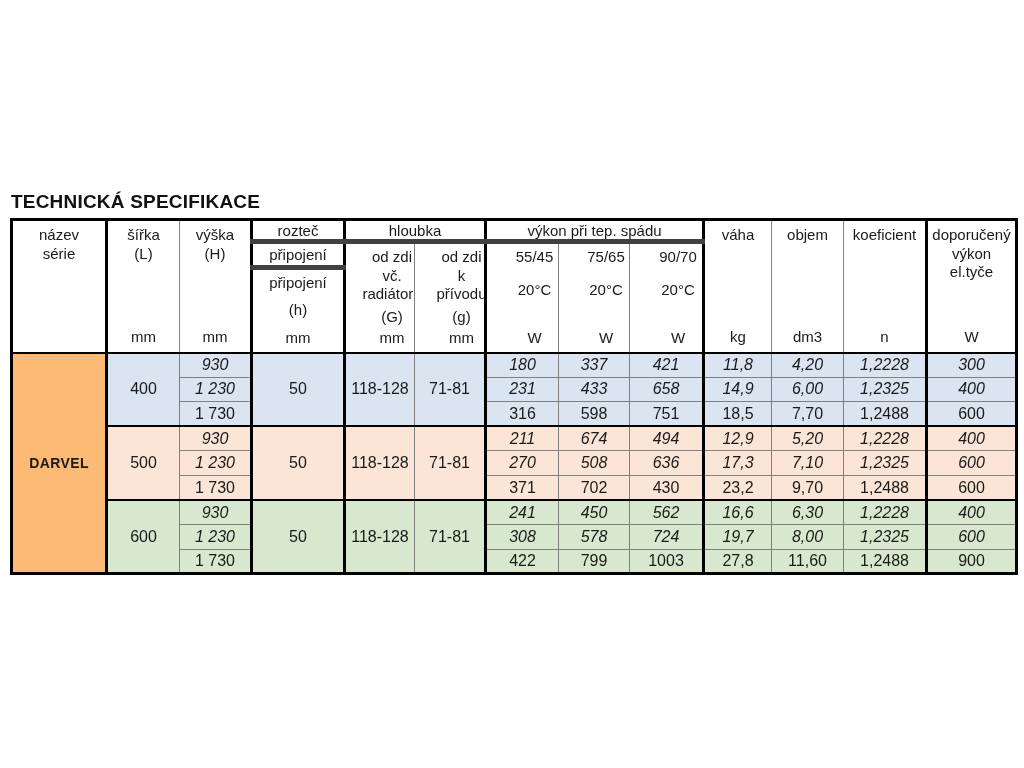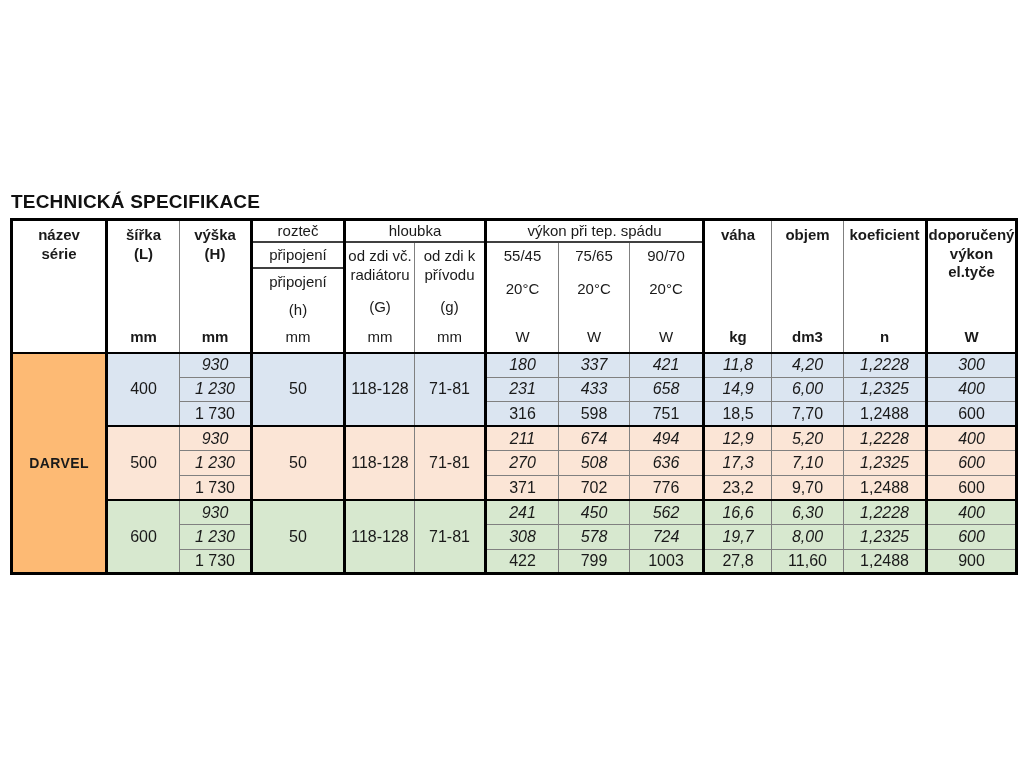--- a/index.html
+++ b/index.html
@@ -12,31 +12,31 @@
   td,th{padding:0;margin:0;font-weight:normal;text-align:center;vertical-align:middle;
         overflow:hidden;}
   tr.hr1{height:22px;} tr.hr2{height:26px;} tr.hr3{height:85px;}
   tr.drow{height:24.6px;}
   th{font-size:15px;}
   td{font-size:16px;}
   
   .bR{border-right:3px solid #000;}
   .thinR{border-right:1px solid #808080;}
   
-  .hlineB{border-bottom:2px solid #404040;}
+  .hlineB{border-bottom:5px solid #404040;}
   
   .hdrB{border-bottom:2px solid #000;}
   
   .rowline{border-bottom:1px solid #808080;font-style:italic;}
   .gend{border-bottom:2px solid #000;}
   
   .vbox{display:flex;flex-direction:column;justify-content:space-between;
         align-items:center;box-sizing:border-box;padding:3px 0 4px 0;}
-  .vbox-full{height:127px;font-weight:bold;}
-  .vbox-sub{height:106px;}
+  .vbox-full{height:127px;}
+  .vbox-sub{height:106px;padding-left:24px;}
   .vbox-r3{height:80px;}
   .line{line-height:1.25;}
   .name-cell{background:#fdba74;font-weight:bold;font-size:14px;letter-spacing:0.4px;}
   .unit{padding-bottom:1px;}
   .temp{margin-top:16px;}
 </style>
 </head>
 <body>
 
 <div class="page">
@@ -237,21 +237,21 @@
       <td class="bR rowline">636</td>
       <td class="thinR rowline">17,3</td>
       <td class="thinR rowline">7,10</td>
       <td class="bR rowline">1,2325</td>
       <td class="rowline">600</td>
     </tr>
     <tr class="drow" style="background-color: rgb(251, 229, 214);">
       <td class="bR gend">1 730</td>
       <td class="thinR gend">371</td>
       <td class="thinR gend">702</td>
-      <td class="bR gend">776</td>
+      <td class="bR gend">430</td>
       <td class="thinR gend">23,2</td>
       <td class="thinR gend">9,70</td>
       <td class="bR gend">1,2488</td>
       <td class="gend">600</td>
     </tr>
 
     <tr class="drow" style="background-color: rgb(215, 232, 207);">
       <td rowspan="3" class="thinR">600</td>
       <td class="bR rowline">930</td>
       <td rowspan="3" class="bR">50</td>

